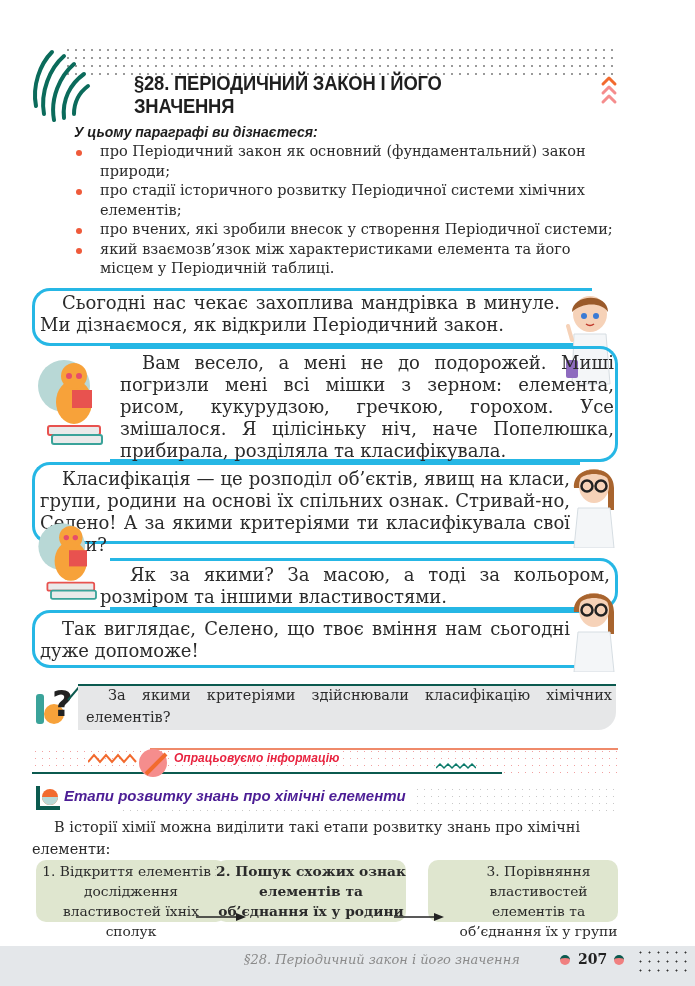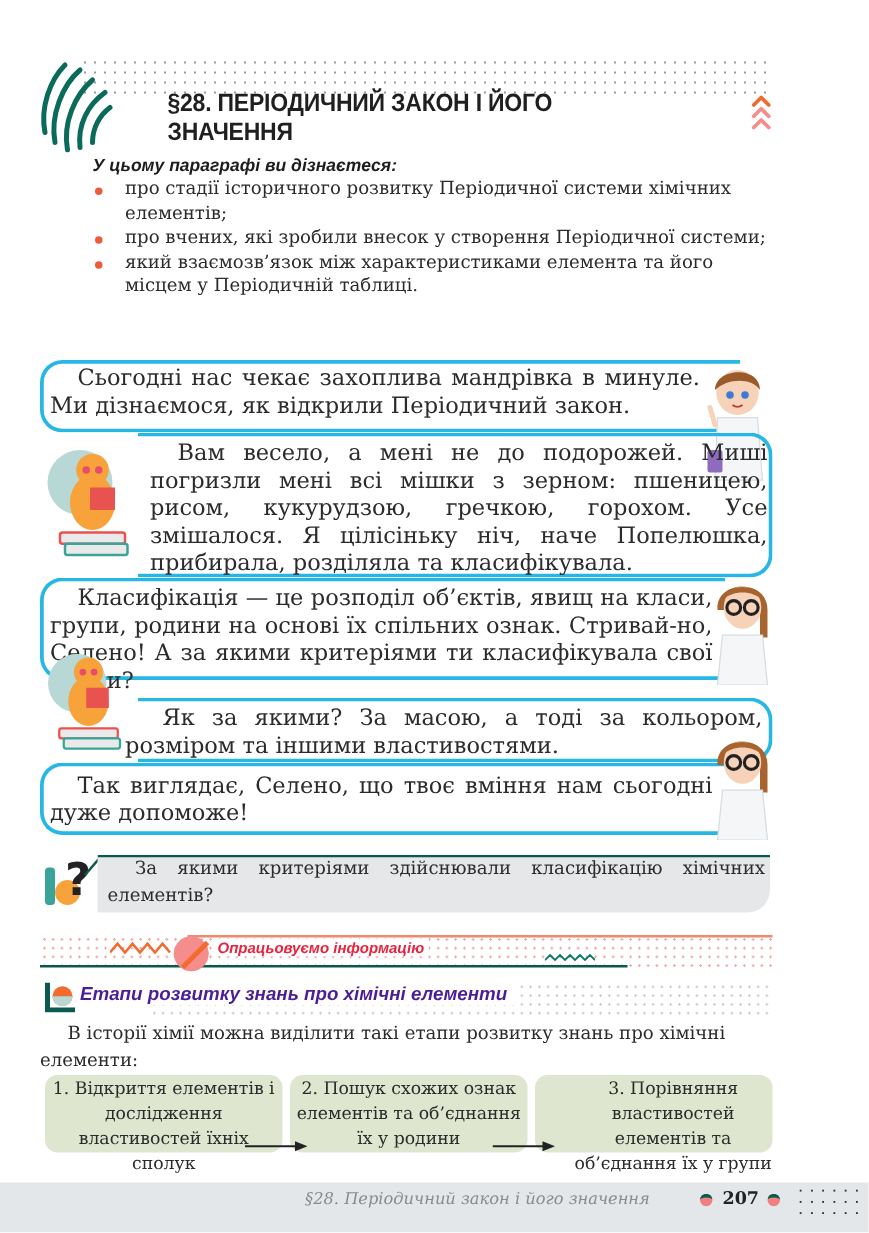--- a/index.html
+++ b/index.html
@@ -145,20 +145,21 @@
 <svg class="abs chevrons" viewBox="0 0 18 30">
   <g fill="none" stroke-width="3" stroke-linecap="round" stroke-linejoin="round">
     <path d="M3 9 L9 3 L15 9" stroke="#f26a2e"></path>
     <path d="M3 18 L9 12 L15 18" stroke="#f58d8d"></path>
     <path d="M3 27 L9 21 L15 27" stroke="#f58d8d"></path>
   </g>
 </svg>
 
 <div class="abs intro-head">У цьому параграфі ви дізнаєтеся:</div>
 <ul class="abs intro-list">
+  <li>про Періодичний закон як основний (фундаментальний) закон природи;</li>
   <li>про стадії історичного розвитку Періодичної системи хімічних елементів;</li>
   <li>про вчених, які зробили внесок у створення Періодичної системи;</li>
   <li>який взаємозв’язок між характеристиками елемента та його місцем у Періодичній таблиці.</li>
 </ul>
 
 <div class="bubble" style="left:32px; top:288px; width:560px; height:58px; border-right:none; border-radius:18px 0 0 18px;"></div>
 <div class="btext" style="left:40px; top:292px; width:520px;">
     <p>Сьогодні нас чекає захоплива мандрівка в минуле. Ми дізнаємося, як відкрили Періодичний закон.</p>
   </div>
 <svg class="char" style="left:562px; top:290px; width:54px; height:96px;" viewBox="0 0 54 96">
@@ -167,21 +168,21 @@
   <circle cx="22" cy="26" r="3" fill="#3a7bd5"></circle>
     <circle cx="34" cy="26" r="3" fill="#3a7bd5"></circle>
   <path d="M24 34 Q28 37 32 34" stroke="#c0392b" fill="none" stroke-width="1.5"></path>
   <path d="M12 44 L44 44 L48 94 L10 94Z" fill="#f4f6f8" stroke="#d6dde2"></path>
   <rect x="4" y="70" width="12" height="18" rx="2" fill="#8e6bbf"></rect>
   <path d="M10 50 L6 36" stroke="#f6d2b8" stroke-width="4" stroke-linecap="round"></path>
 </svg>
 
 <div class="bubble" style="left:110px; top:346px; width:508px; height:116px; border-left:none; border-radius:0 18px 18px 0;"></div>
 <div class="btext" style="left:120px; top:352px; width:494px;">
-    <p>Вам весело, а мені не до подорожей. Миші погризли мені всі мішки з зерном: пшеницею, рисом, кукурудзою, гречкою, горохом. Усе змішалося. Я цілісіньку ніч, наче Попелюшка, прибирала, розділяла та класифікувала.</p>
+    <p>Вам весело, а мені не до подорожей. Миші погризли мені всі мішки з зерном: елемента, рисом, кукурудзою, гречкою, горохом. Усе змішалося. Я цілісіньку ніч, наче Попелюшка, прибирала, розділяла та класифікувала.</p>
   </div>
 <svg class="char" style="left:34px; top:352px; width:76px; height:100px;" viewBox="0 0 76 100">
   <circle cx="30" cy="34" r="26" fill="#b8d8d6"></circle>
   <ellipse cx="40" cy="50" rx="18" ry="22" fill="#f7a23a"></ellipse>
   <circle cx="40" cy="24" r="13" fill="#f7a23a"></circle>
   <circle cx="35" cy="24" r="3" fill="#e74c6a"></circle>
     <circle cx="45" cy="24" r="3" fill="#e74c6a"></circle>
   <rect x="38" y="38" width="20" height="18" fill="#e8524f"></rect>
   <rect x="14" y="74" width="52" height="9" rx="2" fill="#eaeaea" stroke="#e8524f" stroke-width="2"></rect>
   <rect x="18" y="83" width="50" height="9" rx="2" fill="#eaeaea" stroke="#3aa39a" stroke-width="2"></rect>
@@ -260,21 +261,21 @@
   <circle cx="14" cy="11" r="8" fill="#f26a2e"></circle>
   <path d="M6 11 A8 8 0 0 0 22 11Z" fill="#b8d8d6"></path>
 </svg>
 <div class="abs sub-title">Етапи розвитку знань про хімічні елементи</div>
 
 <div class="abs body-text">
     <p>В історії хімії можна виділити такі етапи розвитку знань про хімічні елементи:</p>
   </div>
 
 <div class="stage" style="left:36px;">1. Відкриття елементів і дослідження властивостей їхніх сполук</div>
-<div class="stage" style="left:232px;">2. Пошук схожих ознак елементів та об’єднання їх у родини</div>
+<div class="stage" style="left:216px;font-weight:bold;">2. Пошук схожих ознак елементів та об’єднання їх у родини</div>
 <div class="stage" style="left:428px;padding-left:31px;">3. Порівняння властивостей елементів та об’єднання їх у групи</div>
 <svg class="arrow" style="left:196px; top:912px; width:50px; height:10px;" viewBox="0 0 50 10">
   <line x1="0" y1="5" x2="42" y2="5" stroke="#222" stroke-width="1.6"></line>
   <path d="M40 1 L50 5 L40 9Z" fill="#222"></path>
 </svg>
 <svg class="arrow" style="left:394px; top:912px; width:50px; height:10px;" viewBox="0 0 50 10">
   <line x1="0" y1="5" x2="42" y2="5" stroke="#222" stroke-width="1.6"></line>
   <path d="M40 1 L50 5 L40 9Z" fill="#222"></path>
 </svg>
 

